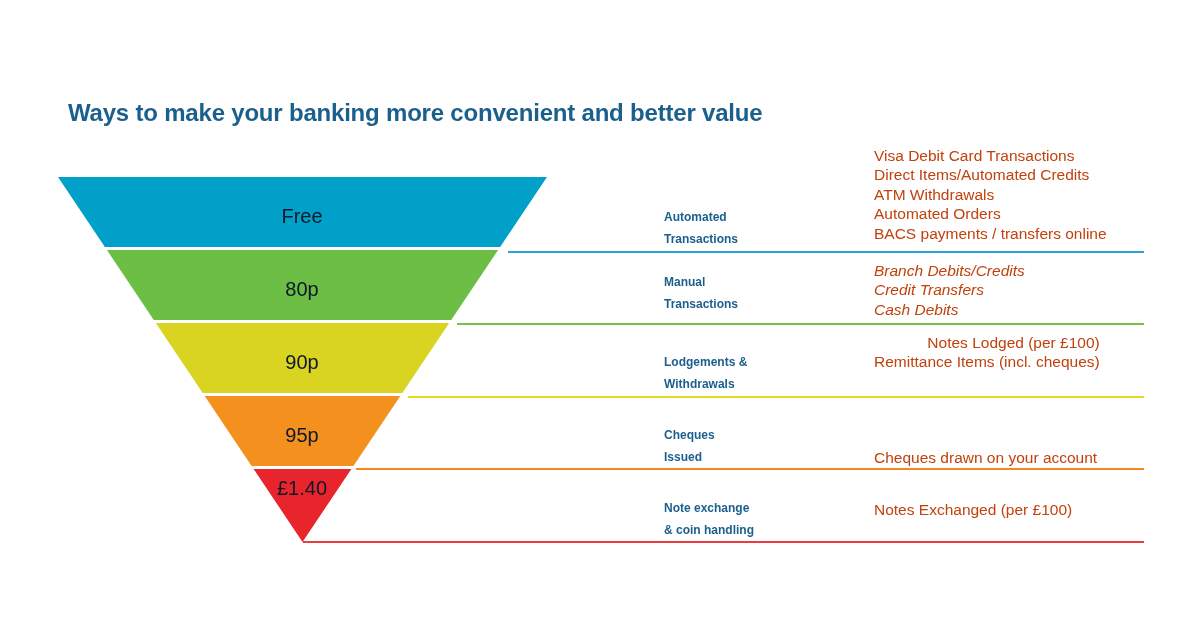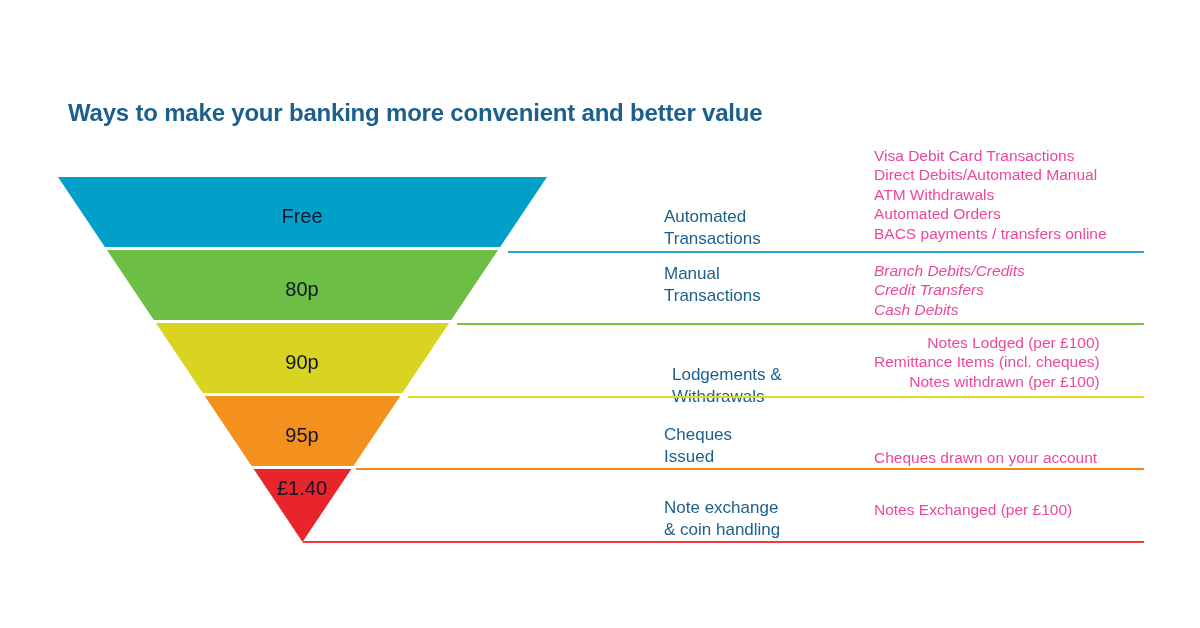--- a/index.html
+++ b/index.html
@@ -54,29 +54,29 @@
   
   .row {
     position: absolute;
     left: 0;
     width: 1200px;
   }
   .row-cat {
     position: absolute;
     left: 664px;
     color: #1b5f8c;
-    font-size: 17px;
-    font-weight: normal;
+    font-size: 12px;
+    font-weight: bold;
     line-height: 22px;
     white-space: nowrap;
   }
   .row-items {
     position: absolute;
     left: 874px;
-    color: #ec4899;
+    color: #c2410c;
     font-size: 15.5px;
     font-weight: normal;
     line-height: 19.4px;
     white-space: nowrap;
   }
   .row-items .li {
     display: block;
   }
   .rule {
     position: absolute;
@@ -111,48 +111,47 @@
     </div>
 
   <div id="rows">
       <div class="row">
         <div class="row-cat" style="top: 206px;">
           <div>Automated</div>
           <div>Transactions</div>
         </div>
         <div class="row-items" style="top: 146px;">
           <span class="li">Visa Debit Card Transactions</span>
-          <span class="li">Direct Debits/Automated Manual</span>
+          <span class="li">Direct Items/Automated Credits</span>
           <span class="li">ATM Withdrawals</span>
           <span class="li">Automated Orders</span>
           <span class="li">BACS payments / transfers online</span>
         </div>
         <div class="rule" style="top: 251px; left: 508px; background: rgb(41, 163, 212);"></div>
       </div>
       <div class="row">
-        <div class="row-cat" style="top: 263px;">
+        <div class="row-cat" style="top: 271px;">
           <div>Manual</div>
           <div>Transactions</div>
         </div>
         <div class="row-items" style="top: 261px; font-style: italic;">
           <span class="li">Branch Debits/Credits</span>
           <span class="li">Credit Transfers</span>
           <span class="li">Cash Debits</span>
         </div>
         <div class="rule" style="top: 323px; left: 457px; background: rgb(122, 193, 67);"></div>
       </div>
       <div class="row">
-        <div class="row-cat" style="top: 364px; margin-left: 8px;">
+        <div class="row-cat" style="top: 351px;">
           <div>Lodgements &amp;</div>
           <div>Withdrawals</div>
         </div>
         <div class="row-items" style="top: 333px; text-align: right;">
           <span class="li">Notes Lodged (per £100)</span>
           <span class="li">Remittance Items (incl. cheques)</span>
-          <span class="li">Notes withdrawn (per £100)</span>
         </div>
         <div class="rule" style="top: 396px; left: 408px; background: rgb(227, 217, 29);"></div>
       </div>
       <div class="row">
         <div class="row-cat" style="top: 424px;">
           <div>Cheques</div>
           <div>Issued</div>
         </div>
         <div class="row-items" style="top: 448px;">
           <span class="li">Cheques drawn on your account</span>

